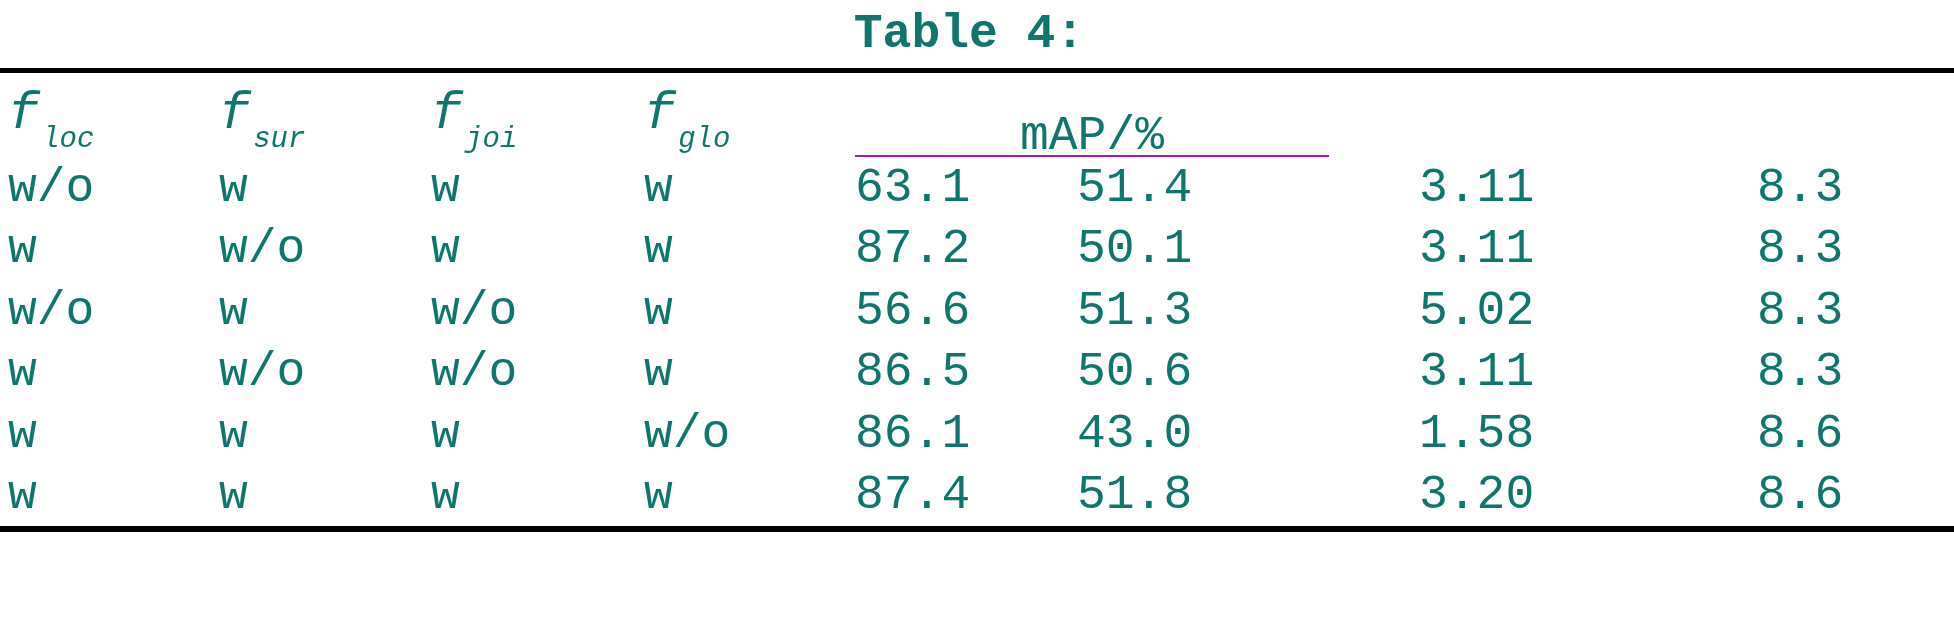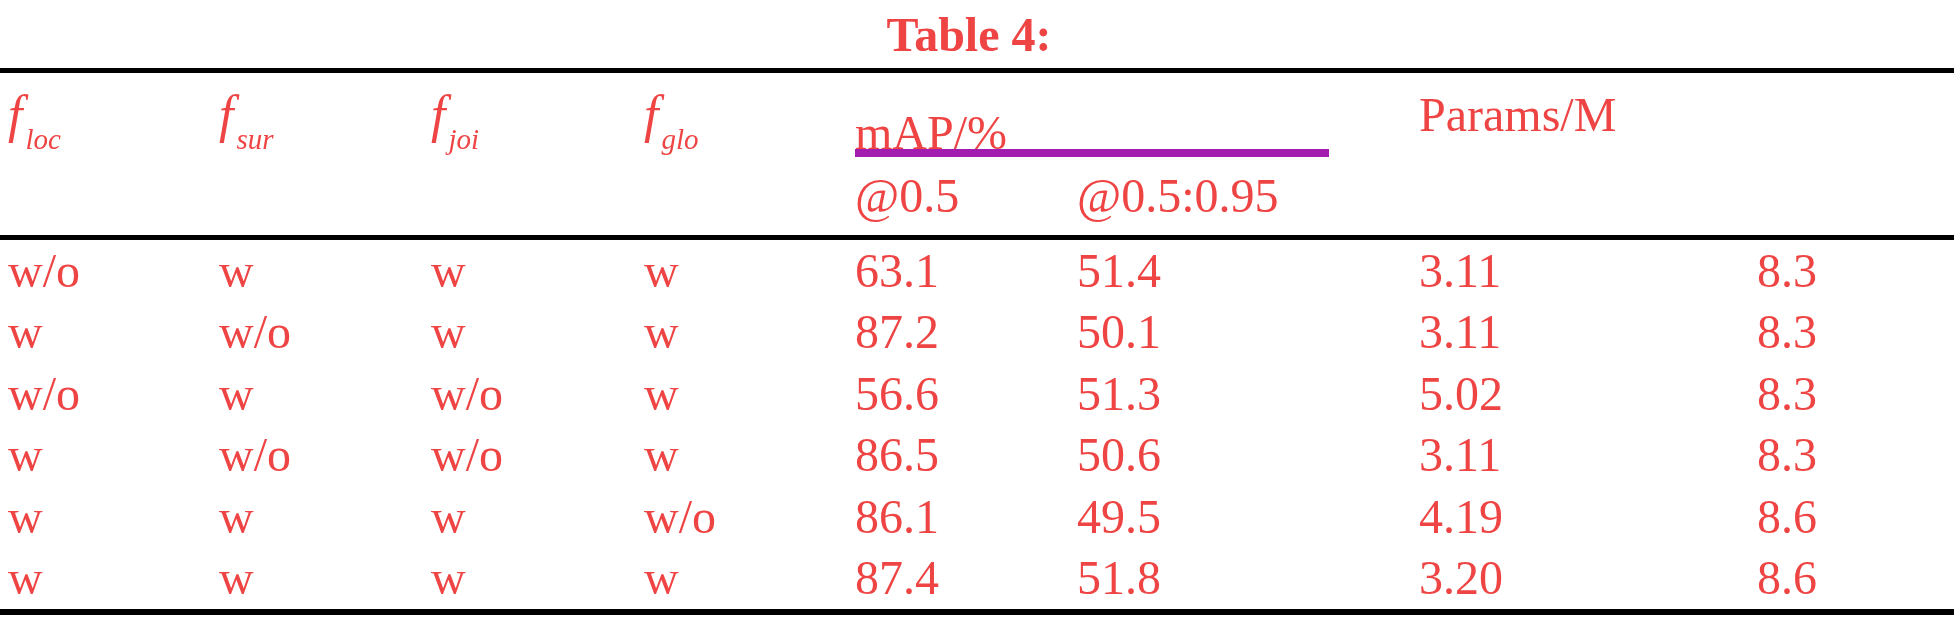--- a/index.html
+++ b/index.html
@@ -1,22 +1,22 @@
 <!DOCTYPE html>
 <html><head>
 <meta charset="utf-8">
 <style>
   * { margin: 0; padding: 0; box-sizing: border-box; }
   html, body { background: #ffffff; }
   .page {
     width: 1954px;
     height: 617px;
     background: #ffffff;
-    color: #ef4444;
-    font-family: Liberation Serif, serif;
+    color: #0f766e;
+    font-family: Liberation Mono, monospace;
     overflow: hidden;
   }
   .title {
     height: 68px;
     display: flex;
     align-items: center;
     justify-content: center;
     font-size: 48px;
     white-space: pre;
   }
@@ -47,21 +47,22 @@
     margin-left: 3px;
   }
   .c1 { grid-column: 1; } .c2 { grid-column: 2; } .c3 { grid-column: 3; }
   .c4 { grid-column: 4; } .c5 { grid-column: 5; } .c6 { grid-column: 6; }
   .c7 { grid-column: 7; } .c8 { grid-column: 8; }
   .map-group { grid-column: 5 / 7; align-items: stretch; }
   .map-group-inner {
     width: 474px;
     display: flex;
     align-items: center;
-    border-bottom: 8px solid #a21caf;
+    justify-content: center;
+    border-bottom: 2px solid #a21caf;
     margin-top: 44px;
   }
   .row { display: contents; }
 </style>
 </head>
 <body>
 
 <div class="page">
 
   <div class="title">
@@ -85,27 +86,22 @@
       </div>
       <div class="cell fhead c4">
         <span>f</span>
           <span class="fsub">glo</span>
       </div>
       <div class="cell map-group">
         <div class="map-group-inner">
           <span>mAP/%</span>
         </div>
       </div>
-      <div class="cell c7">Params/M</div>
     </div>
 
-    <div class="grid hdr2">
-      <div class="cell c5">@0.5</div>
-      <div class="cell c6">@0.5:0.95</div>
-    </div>
 
     <div class="grid body">
       <div class="row">
         <div class="cell">w/o</div>
         <div class="cell">w</div>
         <div class="cell">w</div>
         <div class="cell">w</div>
         <div class="cell">63.1</div>
         <div class="cell">51.4</div>
         <div class="cell">3.11</div>
@@ -140,22 +136,22 @@
         <div class="cell">50.6</div>
         <div class="cell">3.11</div>
         <div class="cell">8.3</div>
       </div>
       <div class="row">
         <div class="cell">w</div>
         <div class="cell">w</div>
         <div class="cell">w</div>
         <div class="cell">w/o</div>
         <div class="cell">86.1</div>
-        <div class="cell">49.5</div>
-        <div class="cell">4.19</div>
+        <div class="cell">43.0</div>
+        <div class="cell">1.58</div>
         <div class="cell">8.6</div>
       </div>
       <div class="row">
         <div class="cell">w</div>
         <div class="cell">w</div>
         <div class="cell">w</div>
         <div class="cell">w</div>
         <div class="cell">87.4</div>
         <div class="cell">51.8</div>
         <div class="cell">3.20</div>

